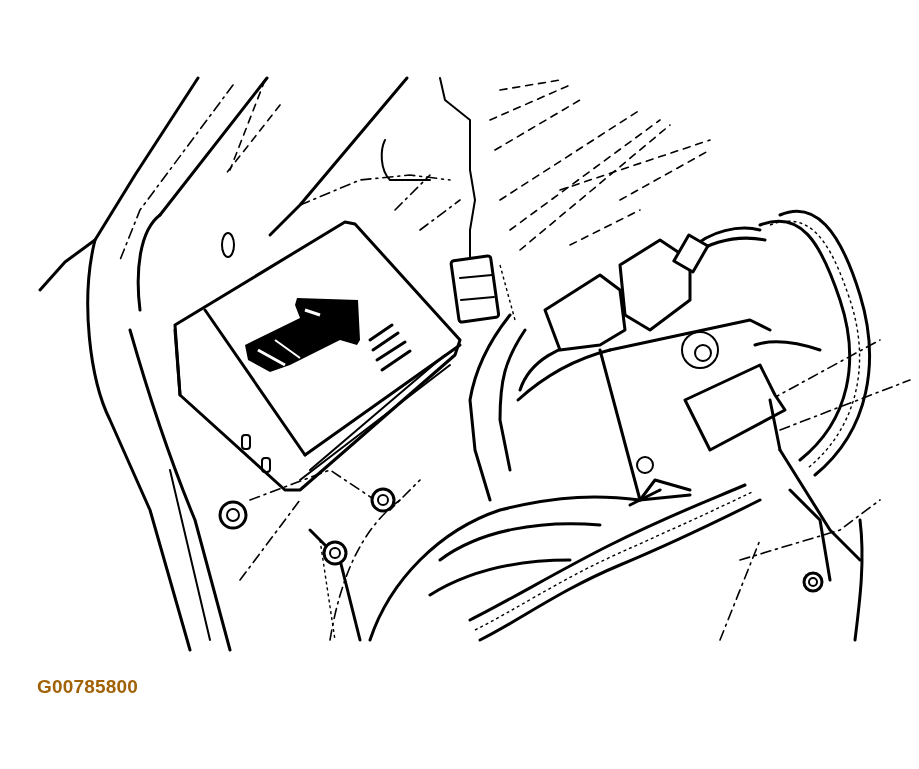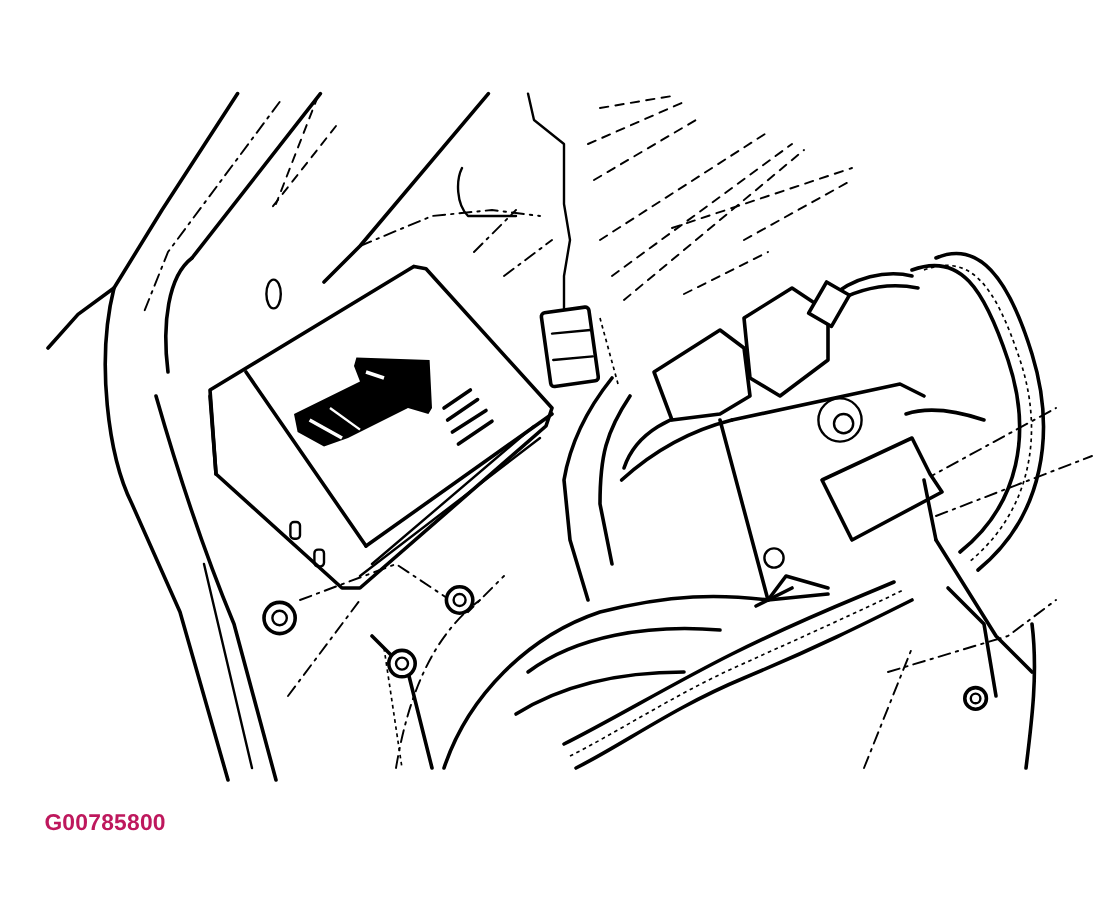--- a/index.html
+++ b/index.html
@@ -5,21 +5,21 @@
   html,body{margin:0;padding:0;background:#ffffff;}
   body{width:919px;height:769px;position:relative;overflow:hidden;font-family:"Liberation Sans",sans-serif;}
   #drawing{position:absolute;left:0;top:0;width:919px;height:769px;}
   #drawing .s{fill:none;stroke:#000;stroke-width:3;stroke-linecap:round;stroke-linejoin:round;}
   #drawing .t{fill:none;stroke:#000;stroke-width:2;stroke-linecap:round;stroke-linejoin:round;}
   #drawing .d{fill:none;stroke:#000;stroke-width:1.6;stroke-dasharray:10 5 2 5;stroke-linecap:round;}
   #drawing .dd{fill:none;stroke:#000;stroke-width:1.6;stroke-dasharray:7 6;stroke-linecap:round;}
   #drawing .f{fill:#000;stroke:none;}
   #drawing .w{fill:#fff;stroke:#000;stroke-width:3;stroke-linejoin:round;}
   #drawing .rib{fill:none;stroke:#000;stroke-width:1.4;stroke-dasharray:3 3;}
-  .fig-code{position:absolute;left:37px;top:676px;font-size:19px;font-weight:bold;color:#be185d;letter-spacing:0.2px;}
+  .fig-code{position:absolute;left:37px;top:676px;font-size:19px;font-weight:bold;color:#a16207;letter-spacing:0.2px;}
 </style>
 </head>
 <body>
 
 <svg id="drawing" viewBox="0 0 919 769" xmlns="http://www.w3.org/2000/svg">
 
   <g>
     <path class="s" d="M198 78 L135 175 L95 240 L65 262 L40 290"></path>
     <path class="s" d="M267 78 L160 215"></path>
     <path class="d" d="M233 85 L140 210 L120 260"></path>

